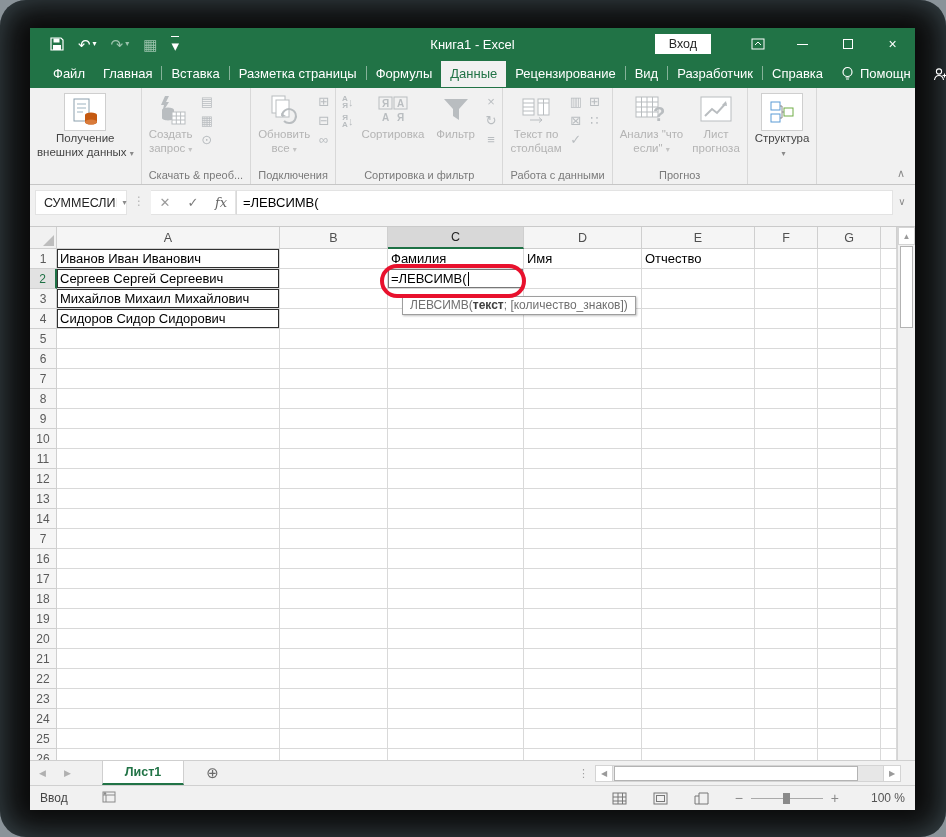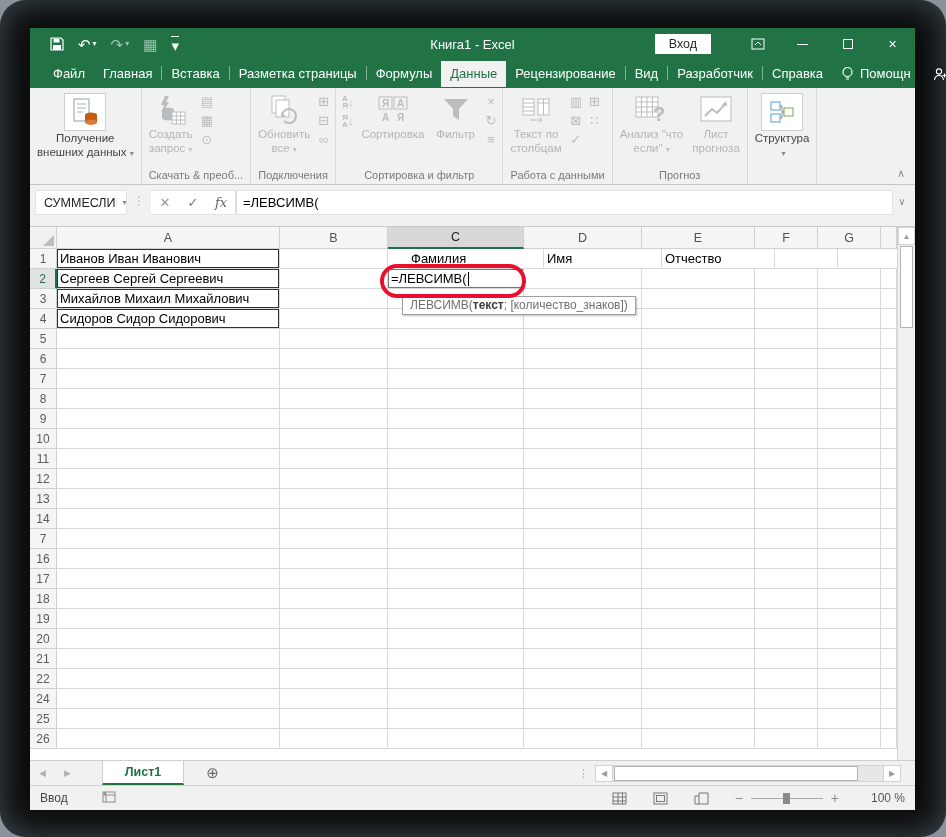--- a/index.html
+++ b/index.html
@@ -411,21 +411,21 @@
             <div class="ch" style="width: 118px;">D</div>
             <div class="ch" style="width: 113px;">E</div>
             <div class="ch" style="width: 63px;">F</div>
             <div class="ch" style="width: 63px;">G</div>
             <div class="ch" style="width: 16px;"></div>
           </div>
           <div class="grow">
             <div class="rh" style="width: 27px;">1</div>
             <div class="cell bordered" style="width: 223px;">Иванов Иван Иванович</div>
             <div class="cell" style="width: 108px;"></div>
-            <div class="cell" style="width: 136px; margin-left: 20px;">Фамилия</div>
+            <div class="cell" style="width: 136px;">Фамилия</div>
             <div class="cell" style="width: 118px;">Имя</div>
             <div class="cell" style="width: 113px;">Отчество</div>
             <div class="cell" style="width: 63px;"></div>
             <div class="cell" style="width: 63px;"></div>
             <div class="cell" style="width: 16px;"></div>
           </div>
           <div class="grow">
             <div class="rh sel" style="width: 27px;">2</div>
             <div class="cell bordered" style="width: 223px;">Сергеев Сергей Сергеевич</div>
             <div class="cell" style="width: 108px;"></div>
@@ -640,20 +640,31 @@
             <div class="cell" style="width: 108px;"></div>
             <div class="cell" style="width: 136px;"></div>
             <div class="cell" style="width: 118px;"></div>
             <div class="cell" style="width: 113px;"></div>
             <div class="cell" style="width: 63px;"></div>
             <div class="cell" style="width: 63px;"></div>
             <div class="cell" style="width: 16px;"></div>
           </div>
           <div class="grow">
             <div class="rh" style="width: 27px;">22</div>
+            <div class="cell" style="width: 223px;"></div>
+            <div class="cell" style="width: 108px;"></div>
+            <div class="cell" style="width: 136px;"></div>
+            <div class="cell" style="width: 118px;"></div>
+            <div class="cell" style="width: 113px;"></div>
+            <div class="cell" style="width: 63px;"></div>
+            <div class="cell" style="width: 63px;"></div>
+            <div class="cell" style="width: 16px;"></div>
+          </div>
+          <div class="grow">
+            <div class="rh" style="width: 27px;">23</div>
             <div class="cell" style="width: 223px;"></div>
             <div class="cell" style="width: 108px;"></div>
             <div class="cell" style="width: 136px;"></div>
             <div class="cell" style="width: 118px;"></div>
             <div class="cell" style="width: 113px;"></div>
             <div class="cell" style="width: 63px;"></div>
             <div class="cell" style="width: 63px;"></div>
             <div class="cell" style="width: 16px;"></div>
           </div>
           <div class="grow">

